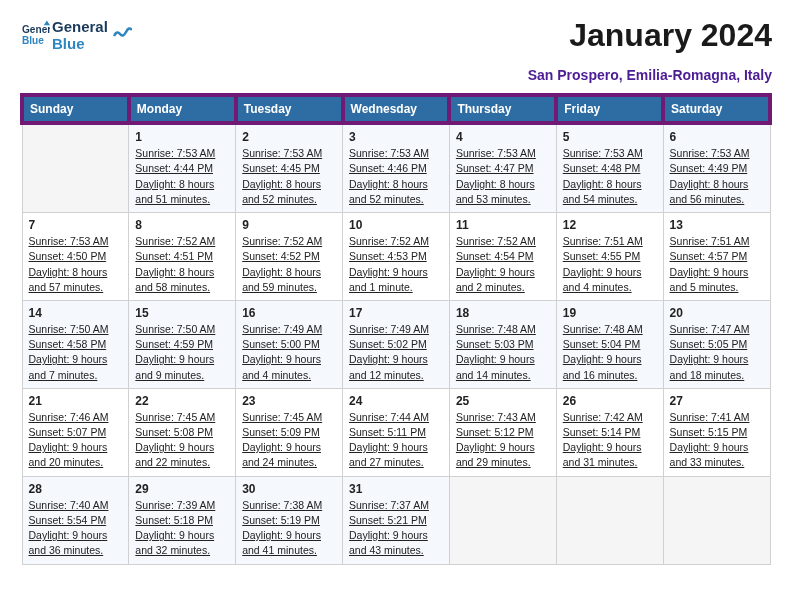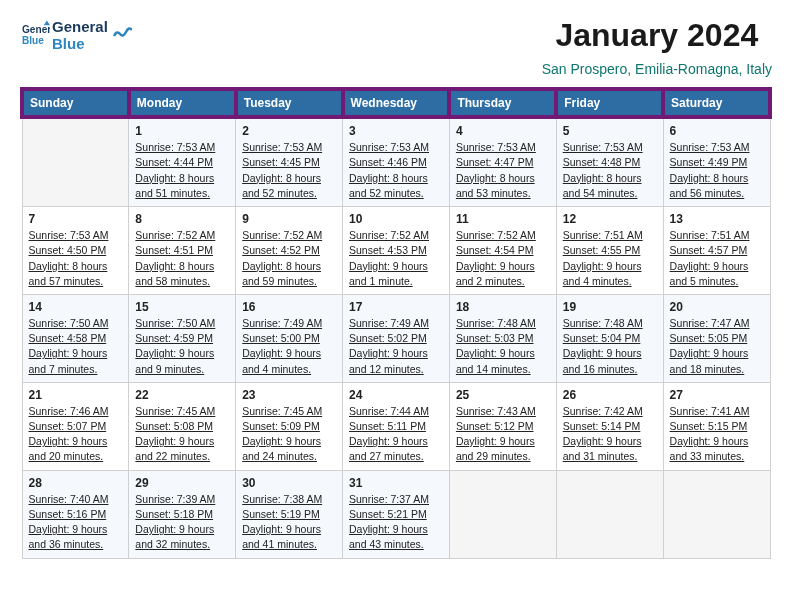--- a/index.html
+++ b/index.html
@@ -26,32 +26,33 @@
       display: flex;
       align-items: center;
       gap: 0;
     }
     .logo-icon {
       width: 28px;
       height: 28px;
       margin-left: 2px;
     }
     .title-block {
-      text-align: center;
+      text-align: right;
     }
     .month-title {
       font-size: 32px;
       font-weight: bold;
       color: #1a1a1a;
       line-height: 1.1;
     }
     .location {
       font-size: 14px;
-      color: #0f766e;
-      margin-top: 8px;
+      color: #4c1d95;
+      margin-top: 14px;
+      font-weight: bold;
     }
     table {
       width: 100%;
       border-collapse: collapse;
       table-layout: fixed;
     }
     thead tr th {
       background-color: #2e6da4;
       color: #fff;
       font-size: 12px;
@@ -244,21 +245,21 @@
             <div class="day-info"><span>Sunrise: 7:42 AM</span><br><span>Sunset: 5:14 PM</span><br><span>Daylight: 9 hours and 31 minutes.</span></div>
           </td>
           <td>
             <span class="day-num">27</span>
             <div class="day-info"><span>Sunrise: 7:41 AM</span><br><span>Sunset: 5:15 PM</span><br><span>Daylight: 9 hours and 33 minutes.</span></div>
           </td>
         </tr>
         <tr>
           <td>
             <span class="day-num">28</span>
-            <div class="day-info"><span>Sunrise: 7:40 AM</span><br><span>Sunset: 5:16 PM</span><br><span>Daylight: 9 hours and 36 minutes.</span></div>
+            <div class="day-info"><span>Sunrise: 7:40 AM</span><br><span>Sunset: 5:54 PM</span><br><span>Daylight: 9 hours and 36 minutes.</span></div>
           </td>
           <td>
             <span class="day-num">29</span>
             <div class="day-info"><span>Sunrise: 7:39 AM</span><br><span>Sunset: 5:18 PM</span><br><span>Daylight: 9 hours and 32 minutes.</span></div>
           </td>
           <td>
             <span class="day-num">30</span>
             <div class="day-info"><span>Sunrise: 7:38 AM</span><br><span>Sunset: 5:19 PM</span><br><span>Daylight: 9 hours and 41 minutes.</span></div>
           </td>
           <td>

